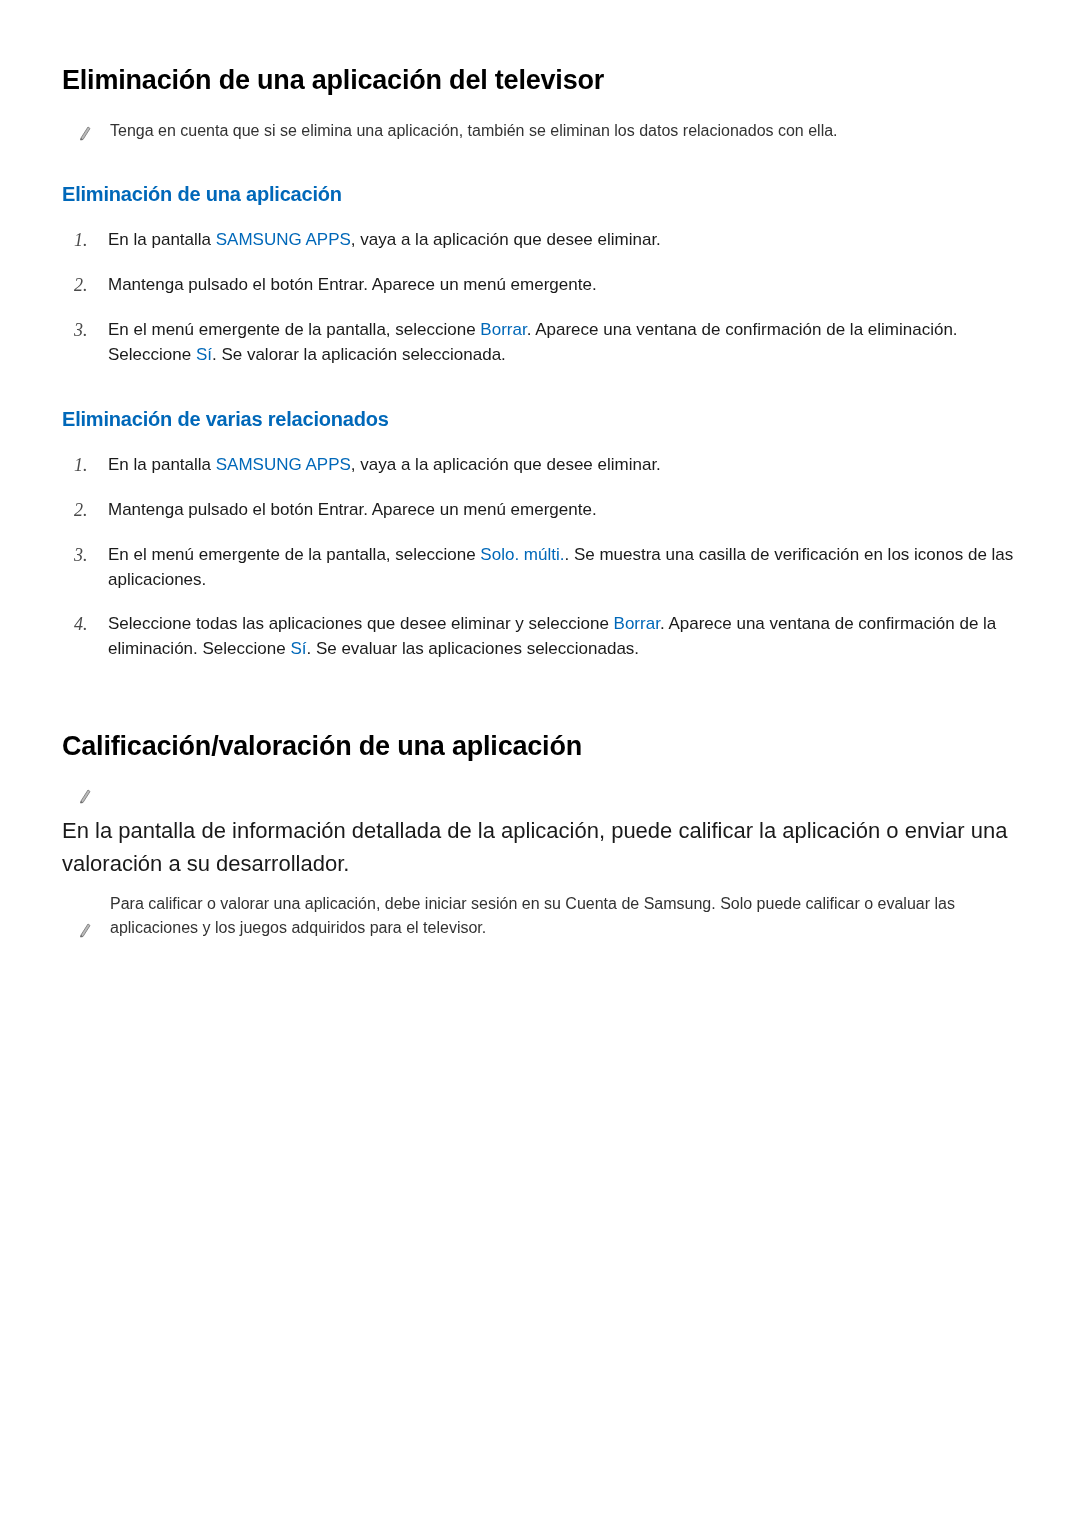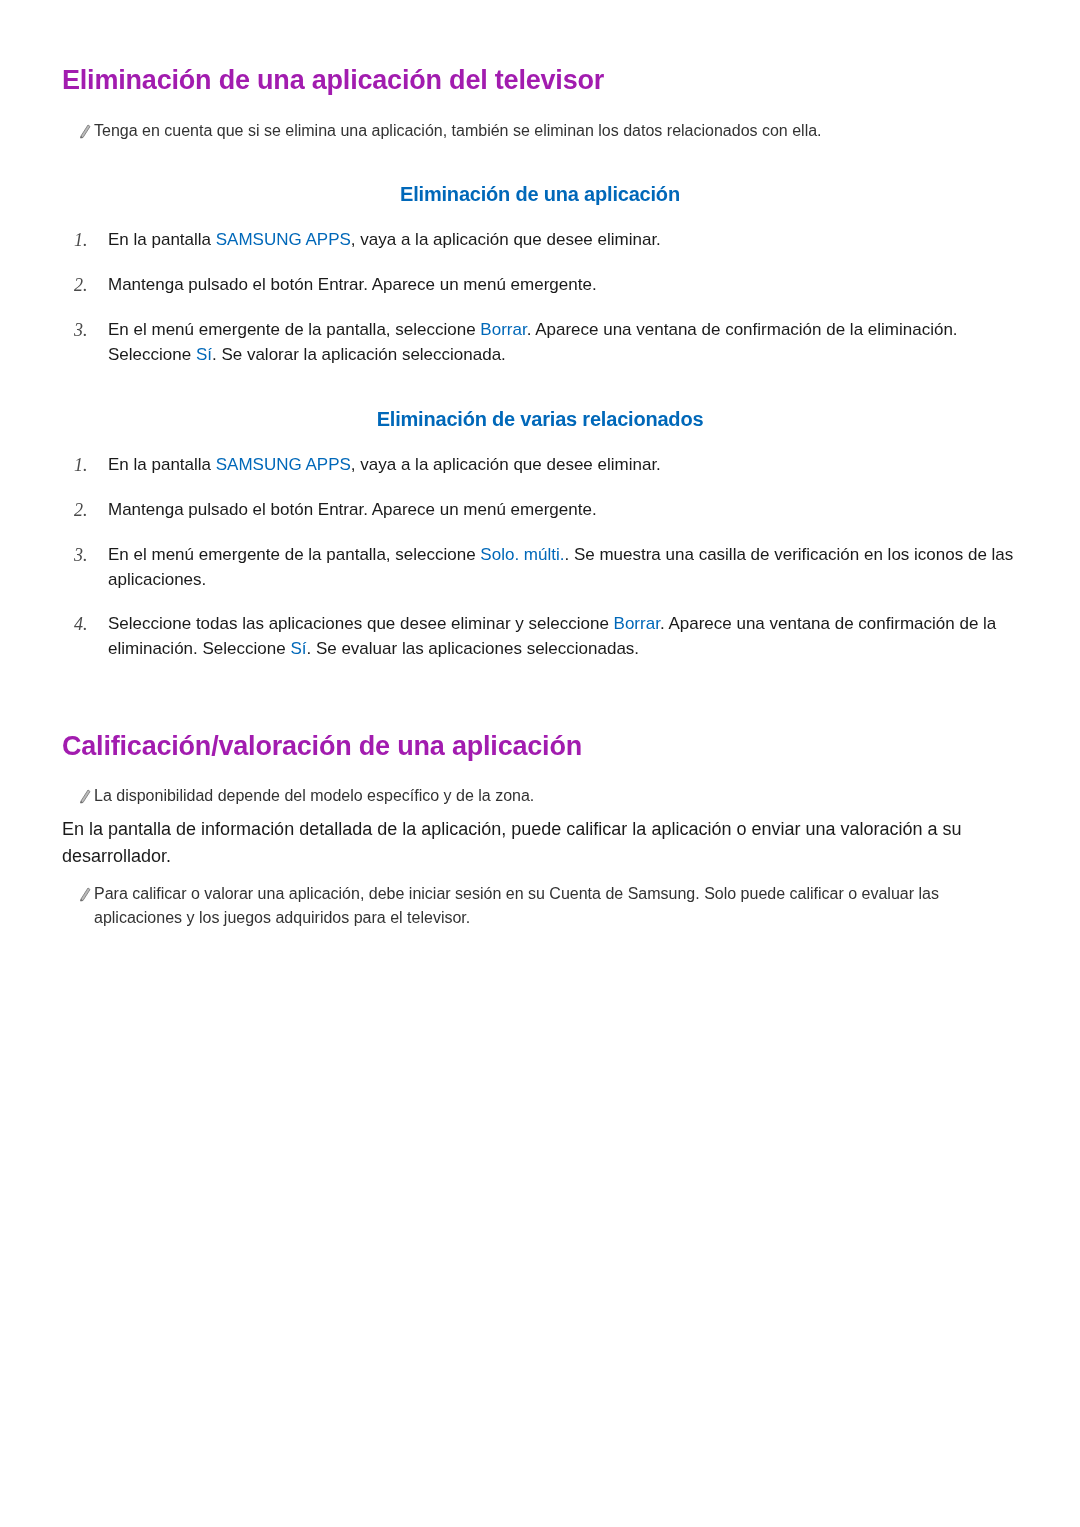--- a/index.html
+++ b/index.html
@@ -10,41 +10,41 @@
     body {
       font-family: -apple-system, BlinkMacSystemFont, "Segoe UI", Arial, sans-serif;
       background: #ffffff;
       width: 1080px;
       min-height: 1527px;
       padding: 60px 62px;
       color: #1a1a1a;
       line-height: 1.5;
     }
     h1 {
-      color: #a21caf;
+      color: #000000;
       font-size: 27px;
       font-weight: 700;
       margin-bottom: 18px;
       letter-spacing: -0.2px;
     }
     h1.second {
       margin-top: 64px;
     }
     h2 {
       color: #0068b9;
       font-size: 20px;
       font-weight: 600;
       margin-top: 36px;
       margin-bottom: 18px;
       letter-spacing: -0.2px;
-      text-align: center;
     }
     .note {
       display: flex;
-      align-items: flex-start;
+      align-items: flex-end;
+      gap: 16px;
       padding-left: 16px;
       margin-bottom: 8px;
     }
     .note-icon {
       flex-shrink: 0;
       width: 16px;
       height: 20px;
       display: flex;
       align-items: center;
       justify-content: center;
@@ -53,21 +53,21 @@
     .note-icon svg {
       width: 14px;
       height: 18px;
     }
     .note-text {
       font-size: 16px;
       color: #333333;
       line-height: 1.5;
     }
     .body-text {
-      font-size: 18px;
+      font-size: 22px;
       color: #1a1a1a;
       line-height: 1.5;
       margin-top: 4px;
       margin-bottom: 12px;
     }
     ol {
       list-style: none;
       counter-reset: step;
       padding-left: 12px;
     }
@@ -162,21 +162,20 @@
 
 <h1 class="second">Calificación/valoración de una aplicación</h1>
 
 <div class="note">
   <span class="note-icon">
     <svg viewBox="0 0 14 18" fill="none">
       <path d="M2 14 L9 3 L11 4.5 L4 15.5 L1.5 16 Z" stroke="#888" stroke-width="1" fill="#bbb"></path>
       <path d="M2 14 L4 15.5 L1.5 16 Z" fill="#666"></path>
     </svg>
   </span>
-  <span class="note-text">La disponibilidad depende del modelo específico y de la zona.</span>
 </div>
 
 <p class="body-text">En la pantalla de información detallada de la aplicación, puede calificar la aplicación o enviar una valoración a su desarrollador.</p>
 
 <div class="note">
   <span class="note-icon">
     <svg viewBox="0 0 14 18" fill="none">
       <path d="M2 14 L9 3 L11 4.5 L4 15.5 L1.5 16 Z" stroke="#888" stroke-width="1" fill="#bbb"></path>
       <path d="M2 14 L4 15.5 L1.5 16 Z" fill="#666"></path>
     </svg>

